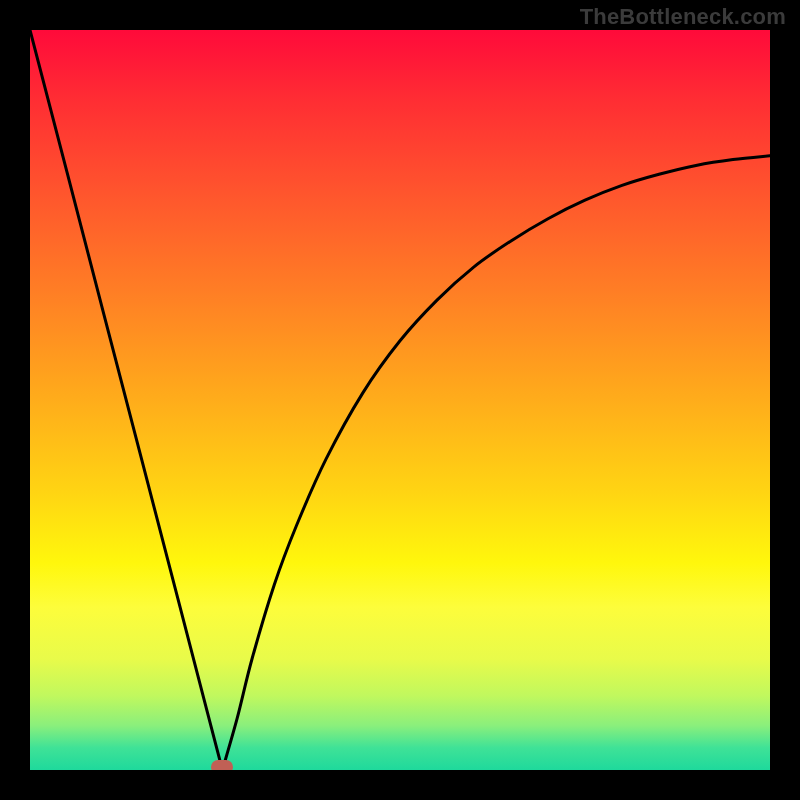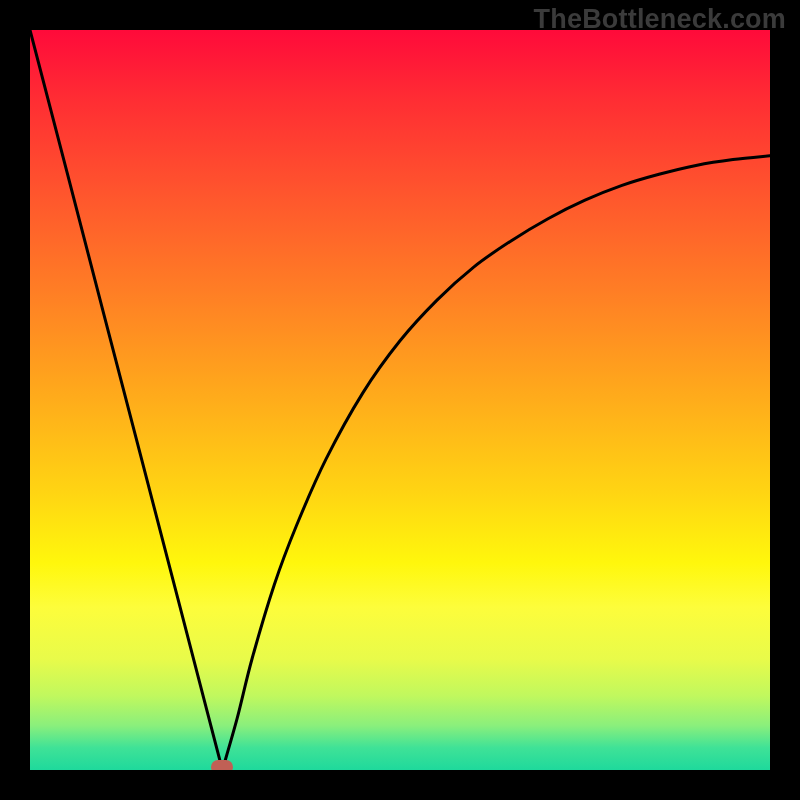--- a/index.html
+++ b/index.html
@@ -15,21 +15,21 @@
     position: relative;
     width: 800px;
     height: 800px;
     background: #000;
   }
   .watermark {
     position: absolute;
     top: 4px;
     right: 14px;
     color: #3b3b3b;
-    font-size: 27px;
+    font-size: 22px;
     font-weight: 600;
     letter-spacing: 0.2px;
     user-select: none;
   }
   .plot {
     position: absolute;
     left: 30px;
     top: 30px;
     width: 740px;
     height: 740px;

